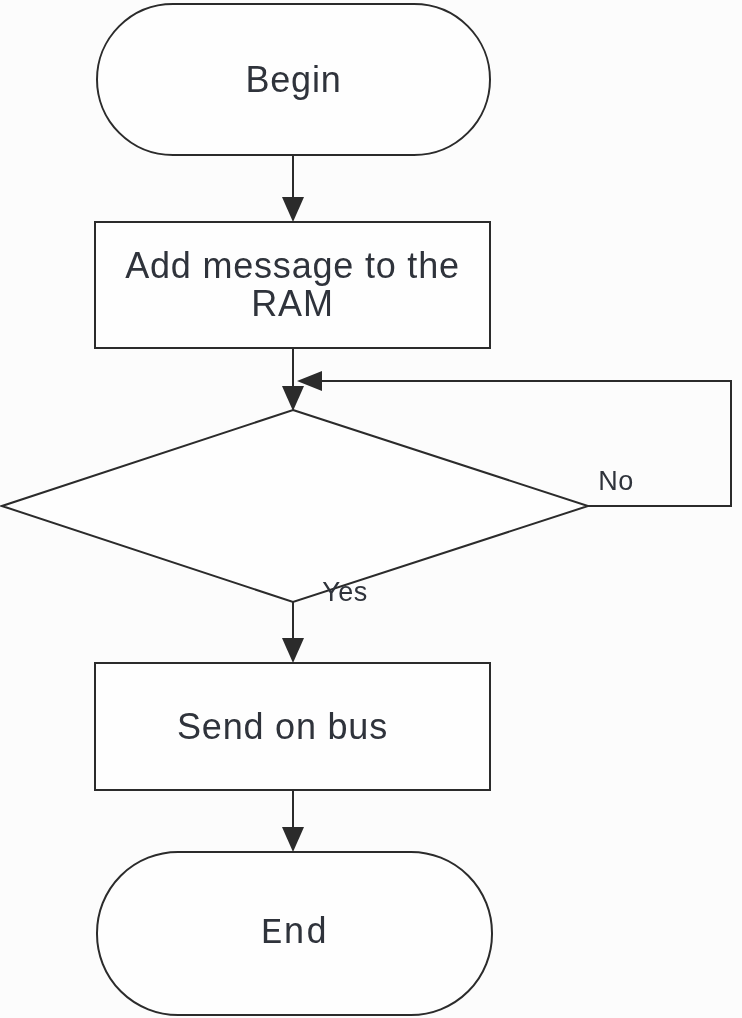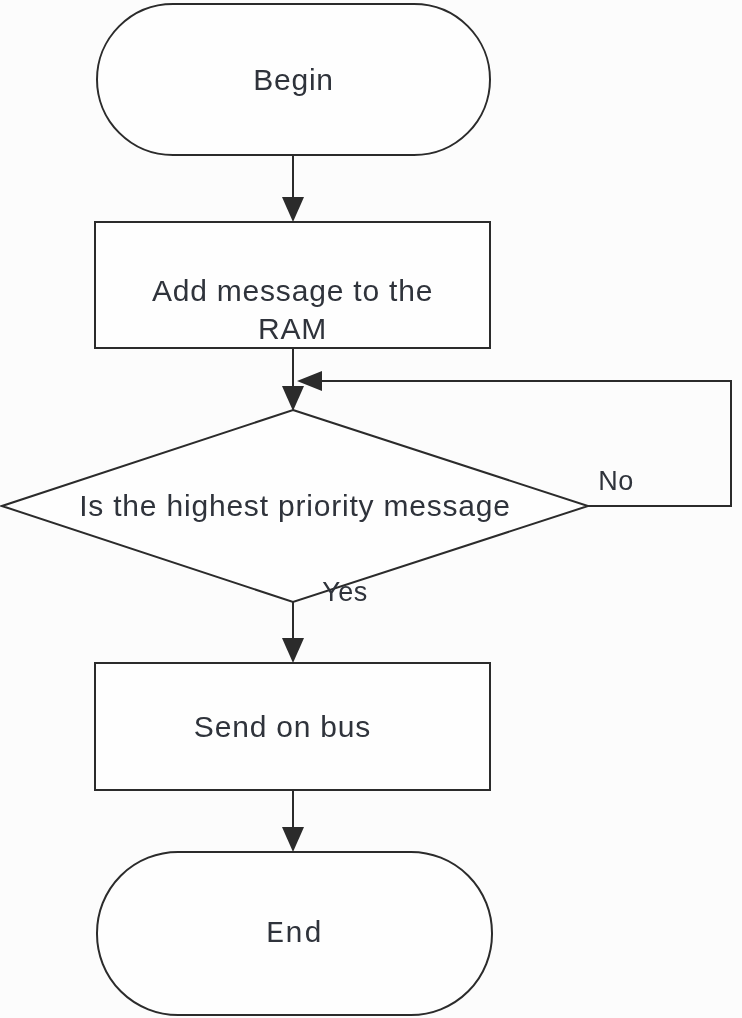--- a/index.html
+++ b/index.html
@@ -16,21 +16,21 @@
     font-family:"Liberation Sans","DejaVu Sans",sans-serif;
     color:var(--text);
     overflow:hidden;
   }
   .canvas svg{position:absolute;left:0;top:0;}
   .label{
     position:absolute;
     display:flex;flex-direction:column;
     align-items:center;justify-content:center;
     text-align:center;
-    font-size:30px;
+    font-size:36px;
     letter-spacing:0.8px;
     line-height:38px;
     color:var(--text);
     user-select:none;
   }
   .edge-label{
     position:absolute;
     display:flex;align-items:center;justify-content:center;
     font-size:27px;
     letter-spacing:0.5px;
@@ -69,26 +69,25 @@
     <rect class="shape" x="95" y="663" width="395" height="127"></rect>
 
     <line class="edge" x1="293" y1="790" x2="293" y2="833"></line>
     <polygon class="head" points="293,852 282,827 304,827"></polygon>
 
     <rect class="shape" x="97" y="852" width="395" height="163" rx="81" ry="81"></rect>
   </svg>
 
   <div class="label" style="left:97px;top:4px;width:393px;height:151px;">Begin</div>
 
-  <div class="label" style="left:95px;top:222px;width:395px;height:126px;margin-top:25px;">
+  <div class="label" style="left:95px;top:222px;width:395px;height:126px;">
     <span>Add message to the</span>
     <span>RAM</span>
   </div>
 
-  <div class="label" style="left:0px;top:410px;width:590px;height:192px;">Is the highest priority message</div>
 
   <div class="label" style="left:85px;top:663px;width:395px;height:127px;">Send on bus</div>
 
   <div class="label" style="left:97px;top:852px;width:395px;height:163px;font-family:Liberation Mono, monospace;">End</div>
 
   <div class="edge-label" style="left:584px;top:463px;width:64px;height:36px;text-align:right;">No</div>
 
   <div class="edge-label" style="left:308px;top:574px;width:74px;height:36px;">Yes</div>
 
 </div>

